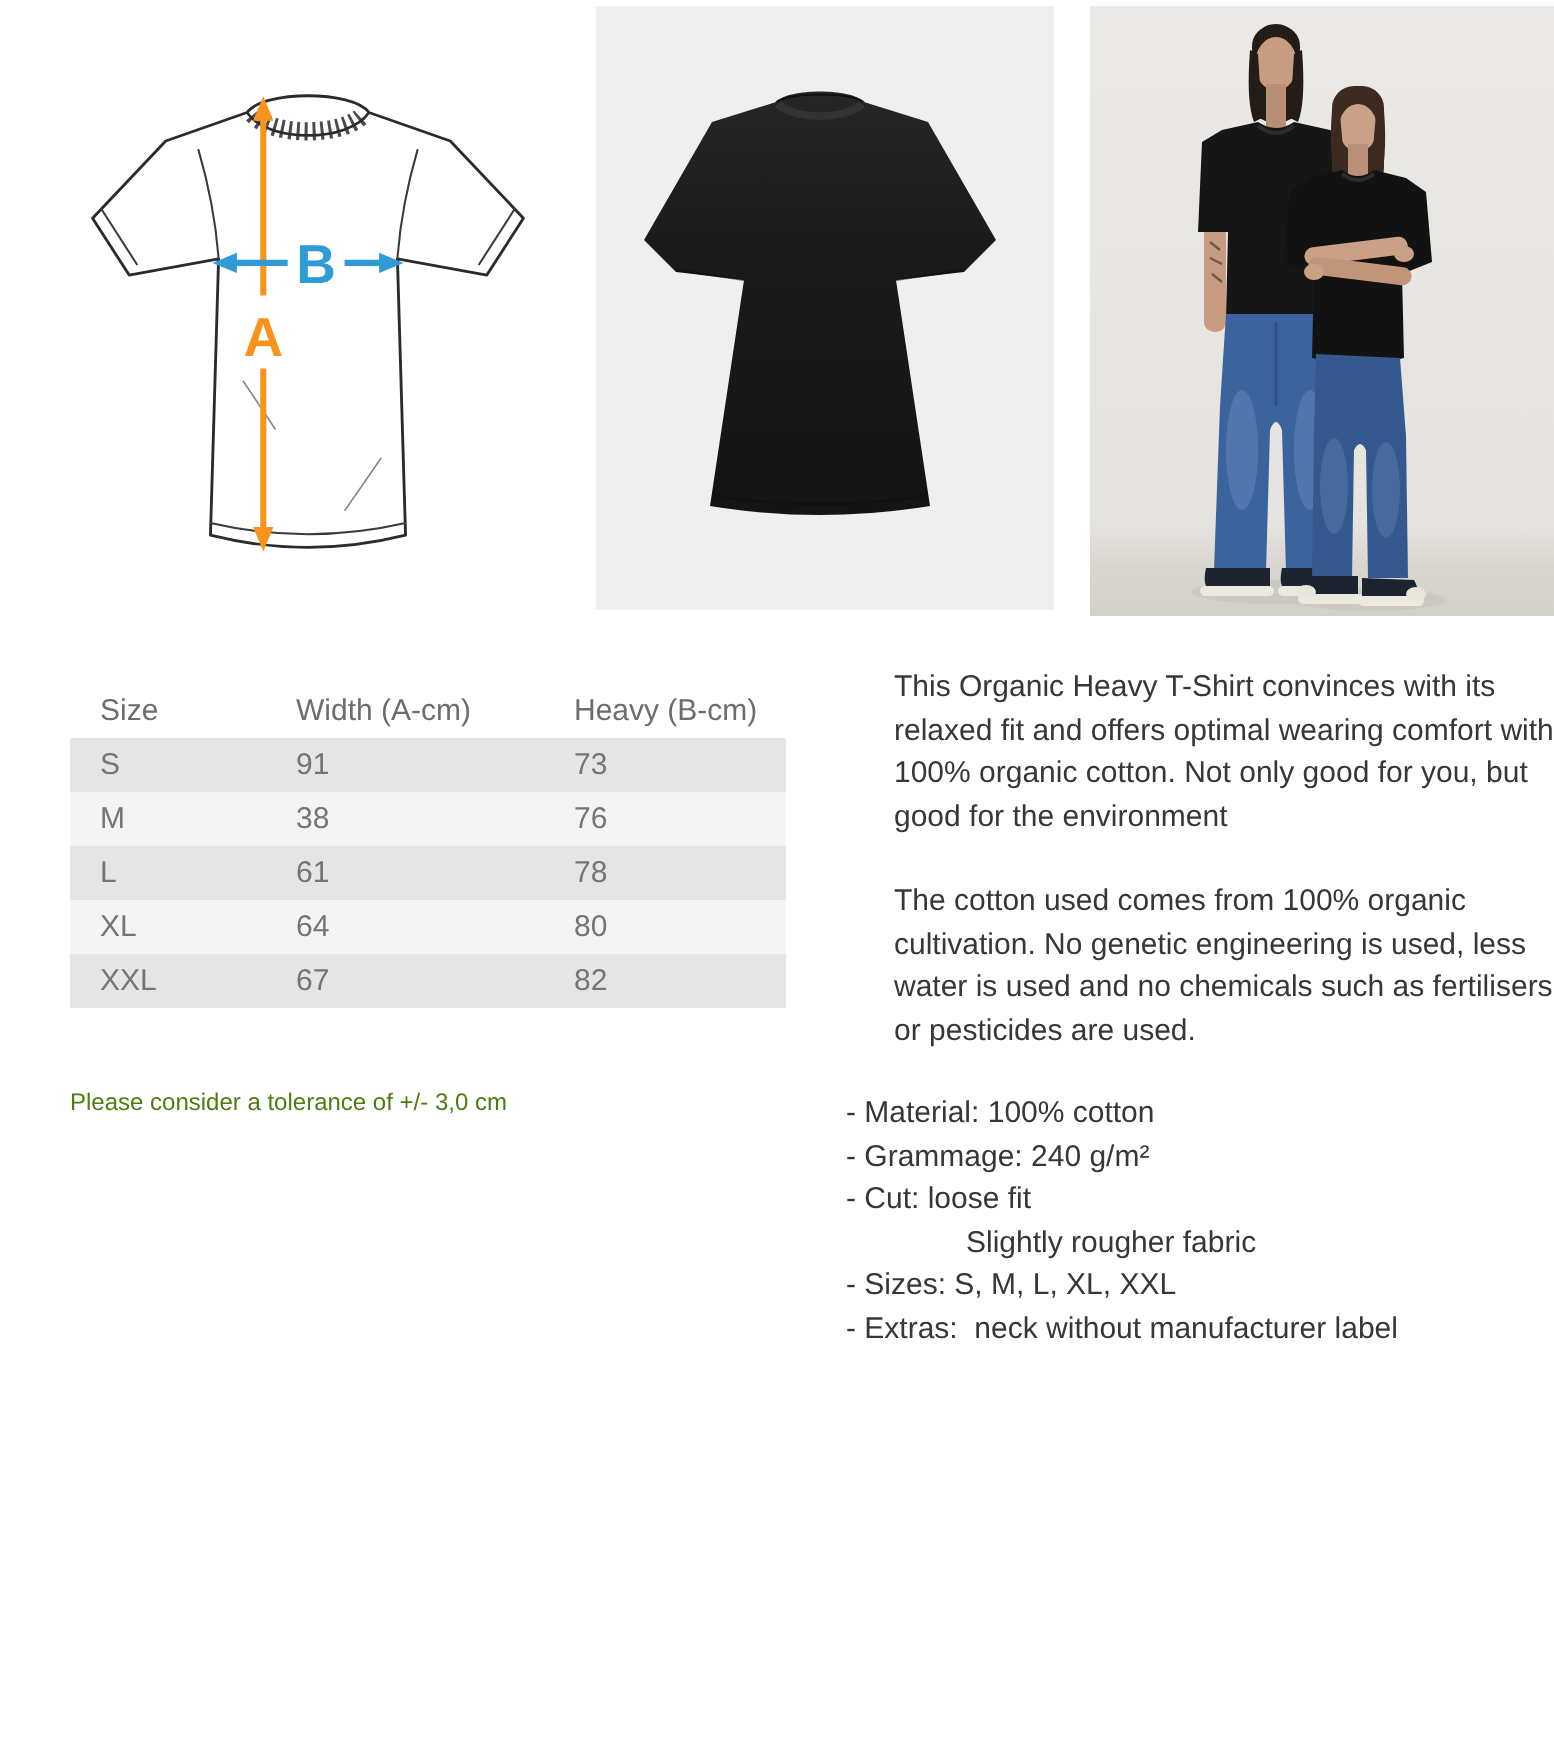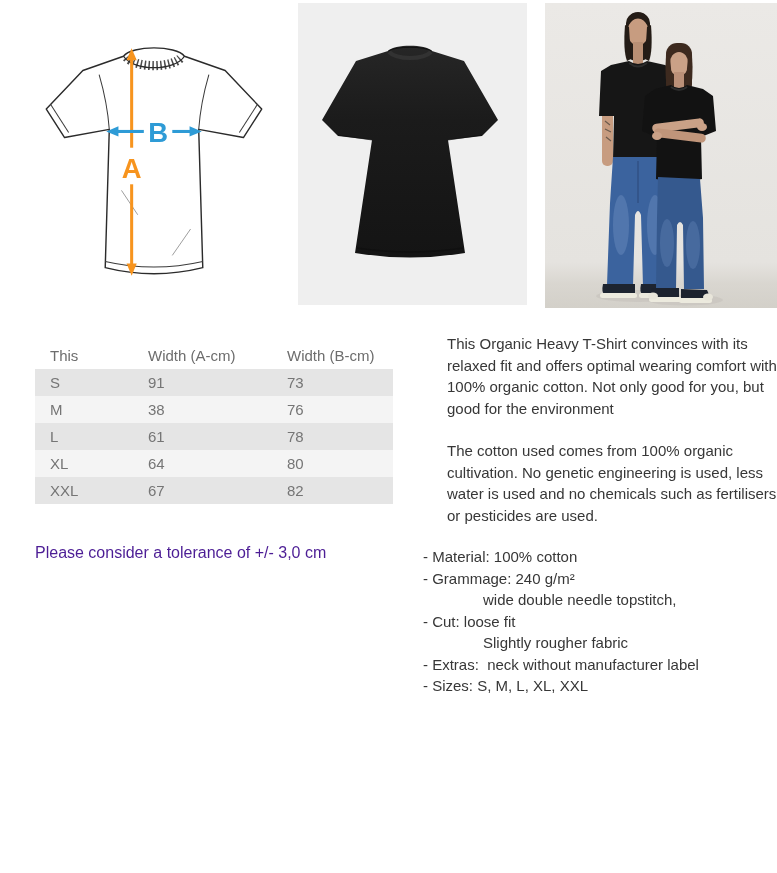--- a/index.html
+++ b/index.html
@@ -20,21 +20,21 @@
   #size-table { position:absolute; left:35px; top:342px; width:358px; font-size:15px; }
   .t-row { display:grid; grid-template-columns:98px 139px 121px; height:27px; align-items:center; }
   .t-row .t-cell { padding-left:15px; white-space:nowrap; }
   .t-header .t-cell { color:#6d6d6d; }
   .t-data .t-cell { color:#757575; }
   .t-row.odd  { background:#e5e5e5; }
   .t-row.even { background:#f4f4f4; }
 
   
   #tolerance-note {
-    position:absolute; left:35px; top:544px; font-size:16px; color:#4c1d95; white-space:nowrap;
+    position:absolute; left:35px; top:544px; font-size:12px; color:#4d7c0f; white-space:nowrap;
   }
 
   
   #description-col { position:absolute; left:423px; top:333px; width:342px; color:#373737;
     font-size:15px; line-height:21.5px; }
   #description-col p { width:330px;margin-left:24px; }
   #description-col p + p { margin-top:21px; }
   #spec-list { margin-top:20px; }
   .spec-line { white-space:pre-wrap; }
   .spec-line.cont { padding-left:60px; }
@@ -166,23 +166,23 @@
         <ellipse cx="108" cy="293" rx="5" ry="3.5" fill="#e8e5da"></ellipse>
         <path d="M136,286 L162,287 Q166,294 161,297 L136,297 Z" fill="#1c222e"></path>
         <rect x="134" y="295" width="33" height="5" rx="2.5" fill="#eceade"></rect>
         <ellipse cx="163" cy="294" rx="5" ry="3.5" fill="#e8e5da"></ellipse>
       </g>
     </svg>
   </div>
 
   <div id="size-table">
     <div class="t-row t-header">
-      <div class="t-cell">This</div>
+      <div class="t-cell">Size</div>
       <div class="t-cell">Width (A-cm)</div>
-      <div class="t-cell">Width (B-cm)</div>
+      <div class="t-cell">Heavy (B-cm)</div>
     </div>
     <div class="t-row t-data odd">
       <div class="t-cell">S</div>
       <div class="t-cell">91</div>
       <div class="t-cell">73</div>
     </div>
     <div class="t-row t-data even">
       <div class="t-cell">M</div>
       <div class="t-cell">38</div>
       <div class="t-cell">76</div>
@@ -205,21 +205,20 @@
   </div>
 
   <div id="tolerance-note">Please consider a tolerance of +/- 3,0 cm</div>
 
   <div id="description-col">
     <p>This Organic Heavy T-Shirt convinces with its relaxed fit and offers optimal wearing comfort with 100% organic cotton. Not only good for you, but good for the environment</p>
     <p>The cotton used comes from 100% organic cultivation. No genetic engineering is used, less water is used and no chemicals such as fertilisers or pesticides are used.</p>
     <div id="spec-list">
       <div class="spec-line">- Material: 100% cotton</div>
       <div class="spec-line">- Grammage: 240 g/m²</div>
-      <div class="spec-line cont">wide double needle topstitch,</div>
       <div class="spec-line">- Cut: loose fit</div>
       <div class="spec-line cont">Slightly rougher fabric</div>
+      <div class="spec-line">- Sizes: S, M, L, XL, XXL</div>
       <div class="spec-line">- Extras:  neck without manufacturer label</div>
-      <div class="spec-line">- Sizes: S, M, L, XL, XXL</div>
     </div>
   </div>
 
 </div>
 
 </body></html>

